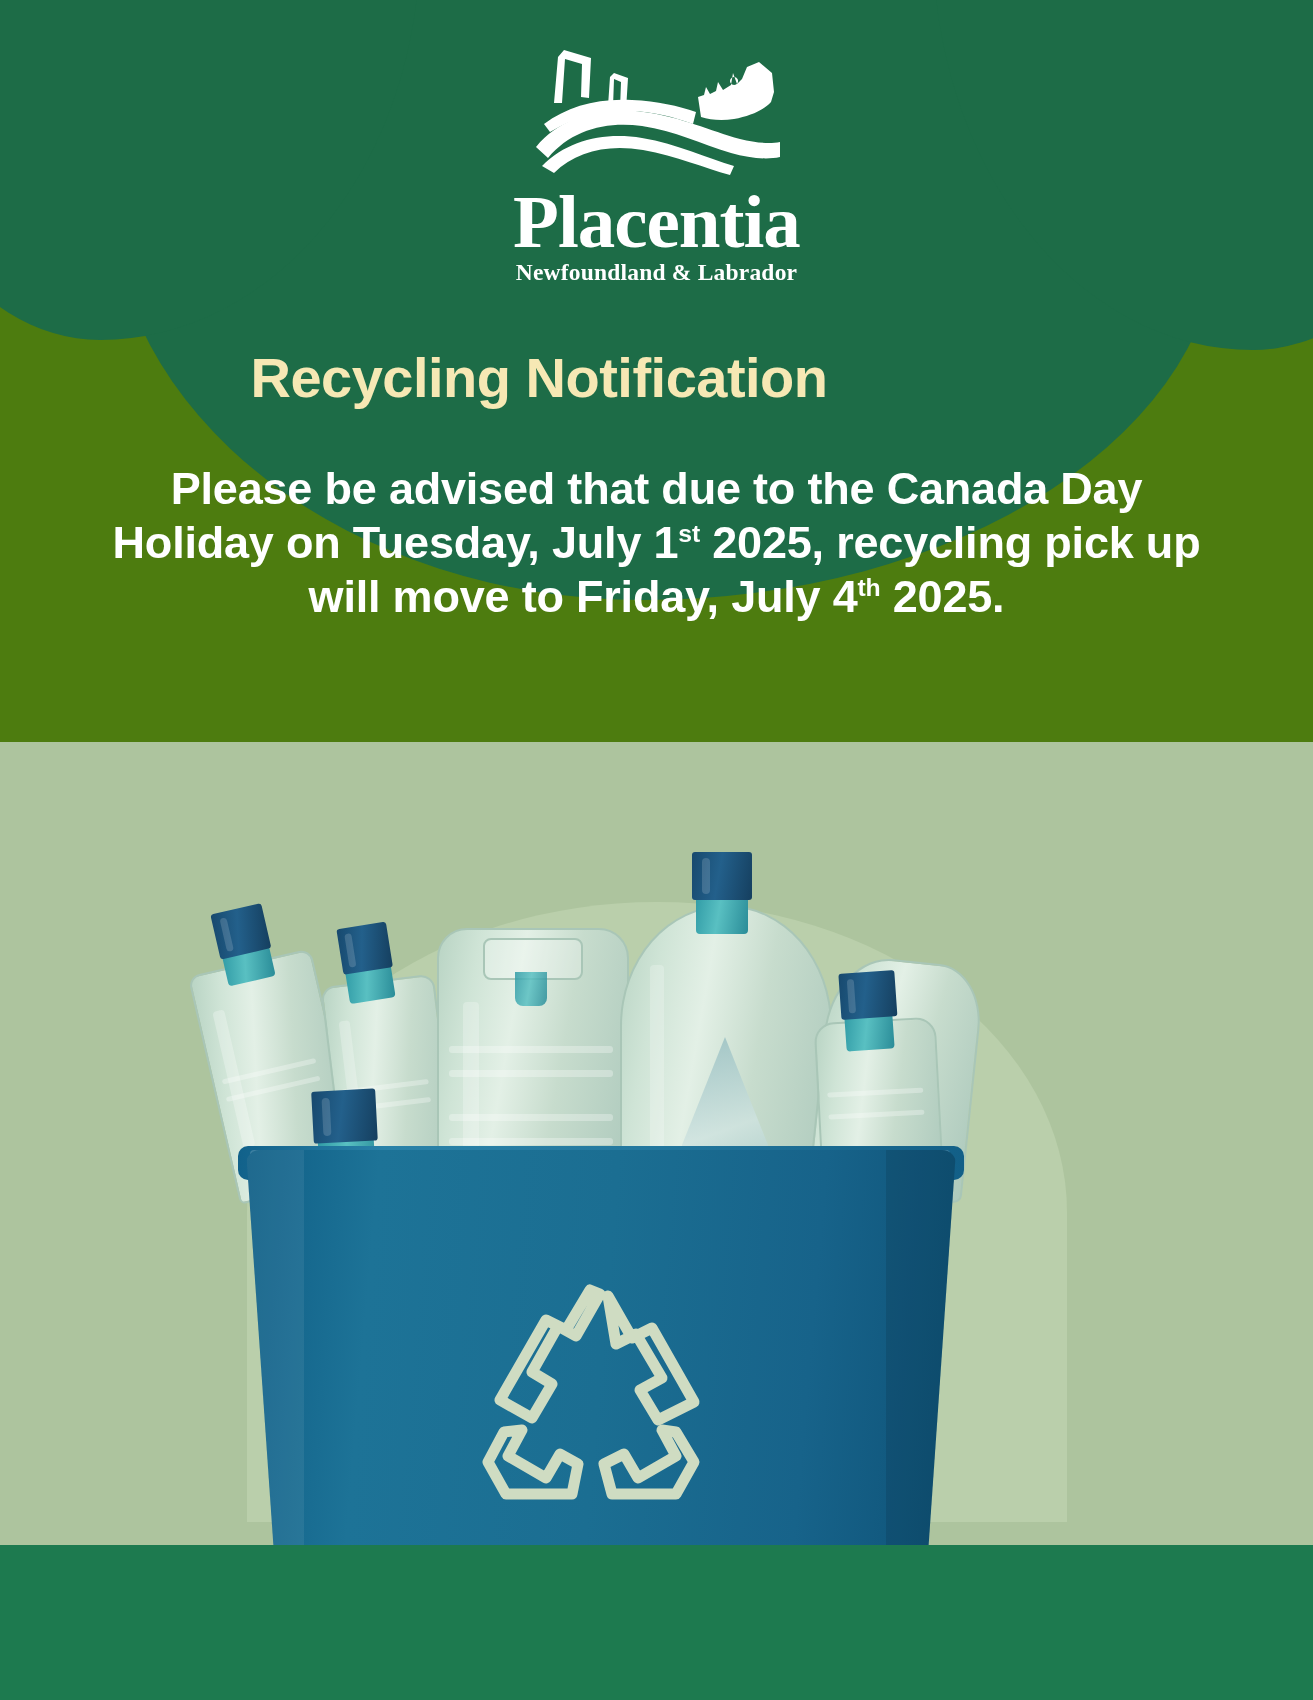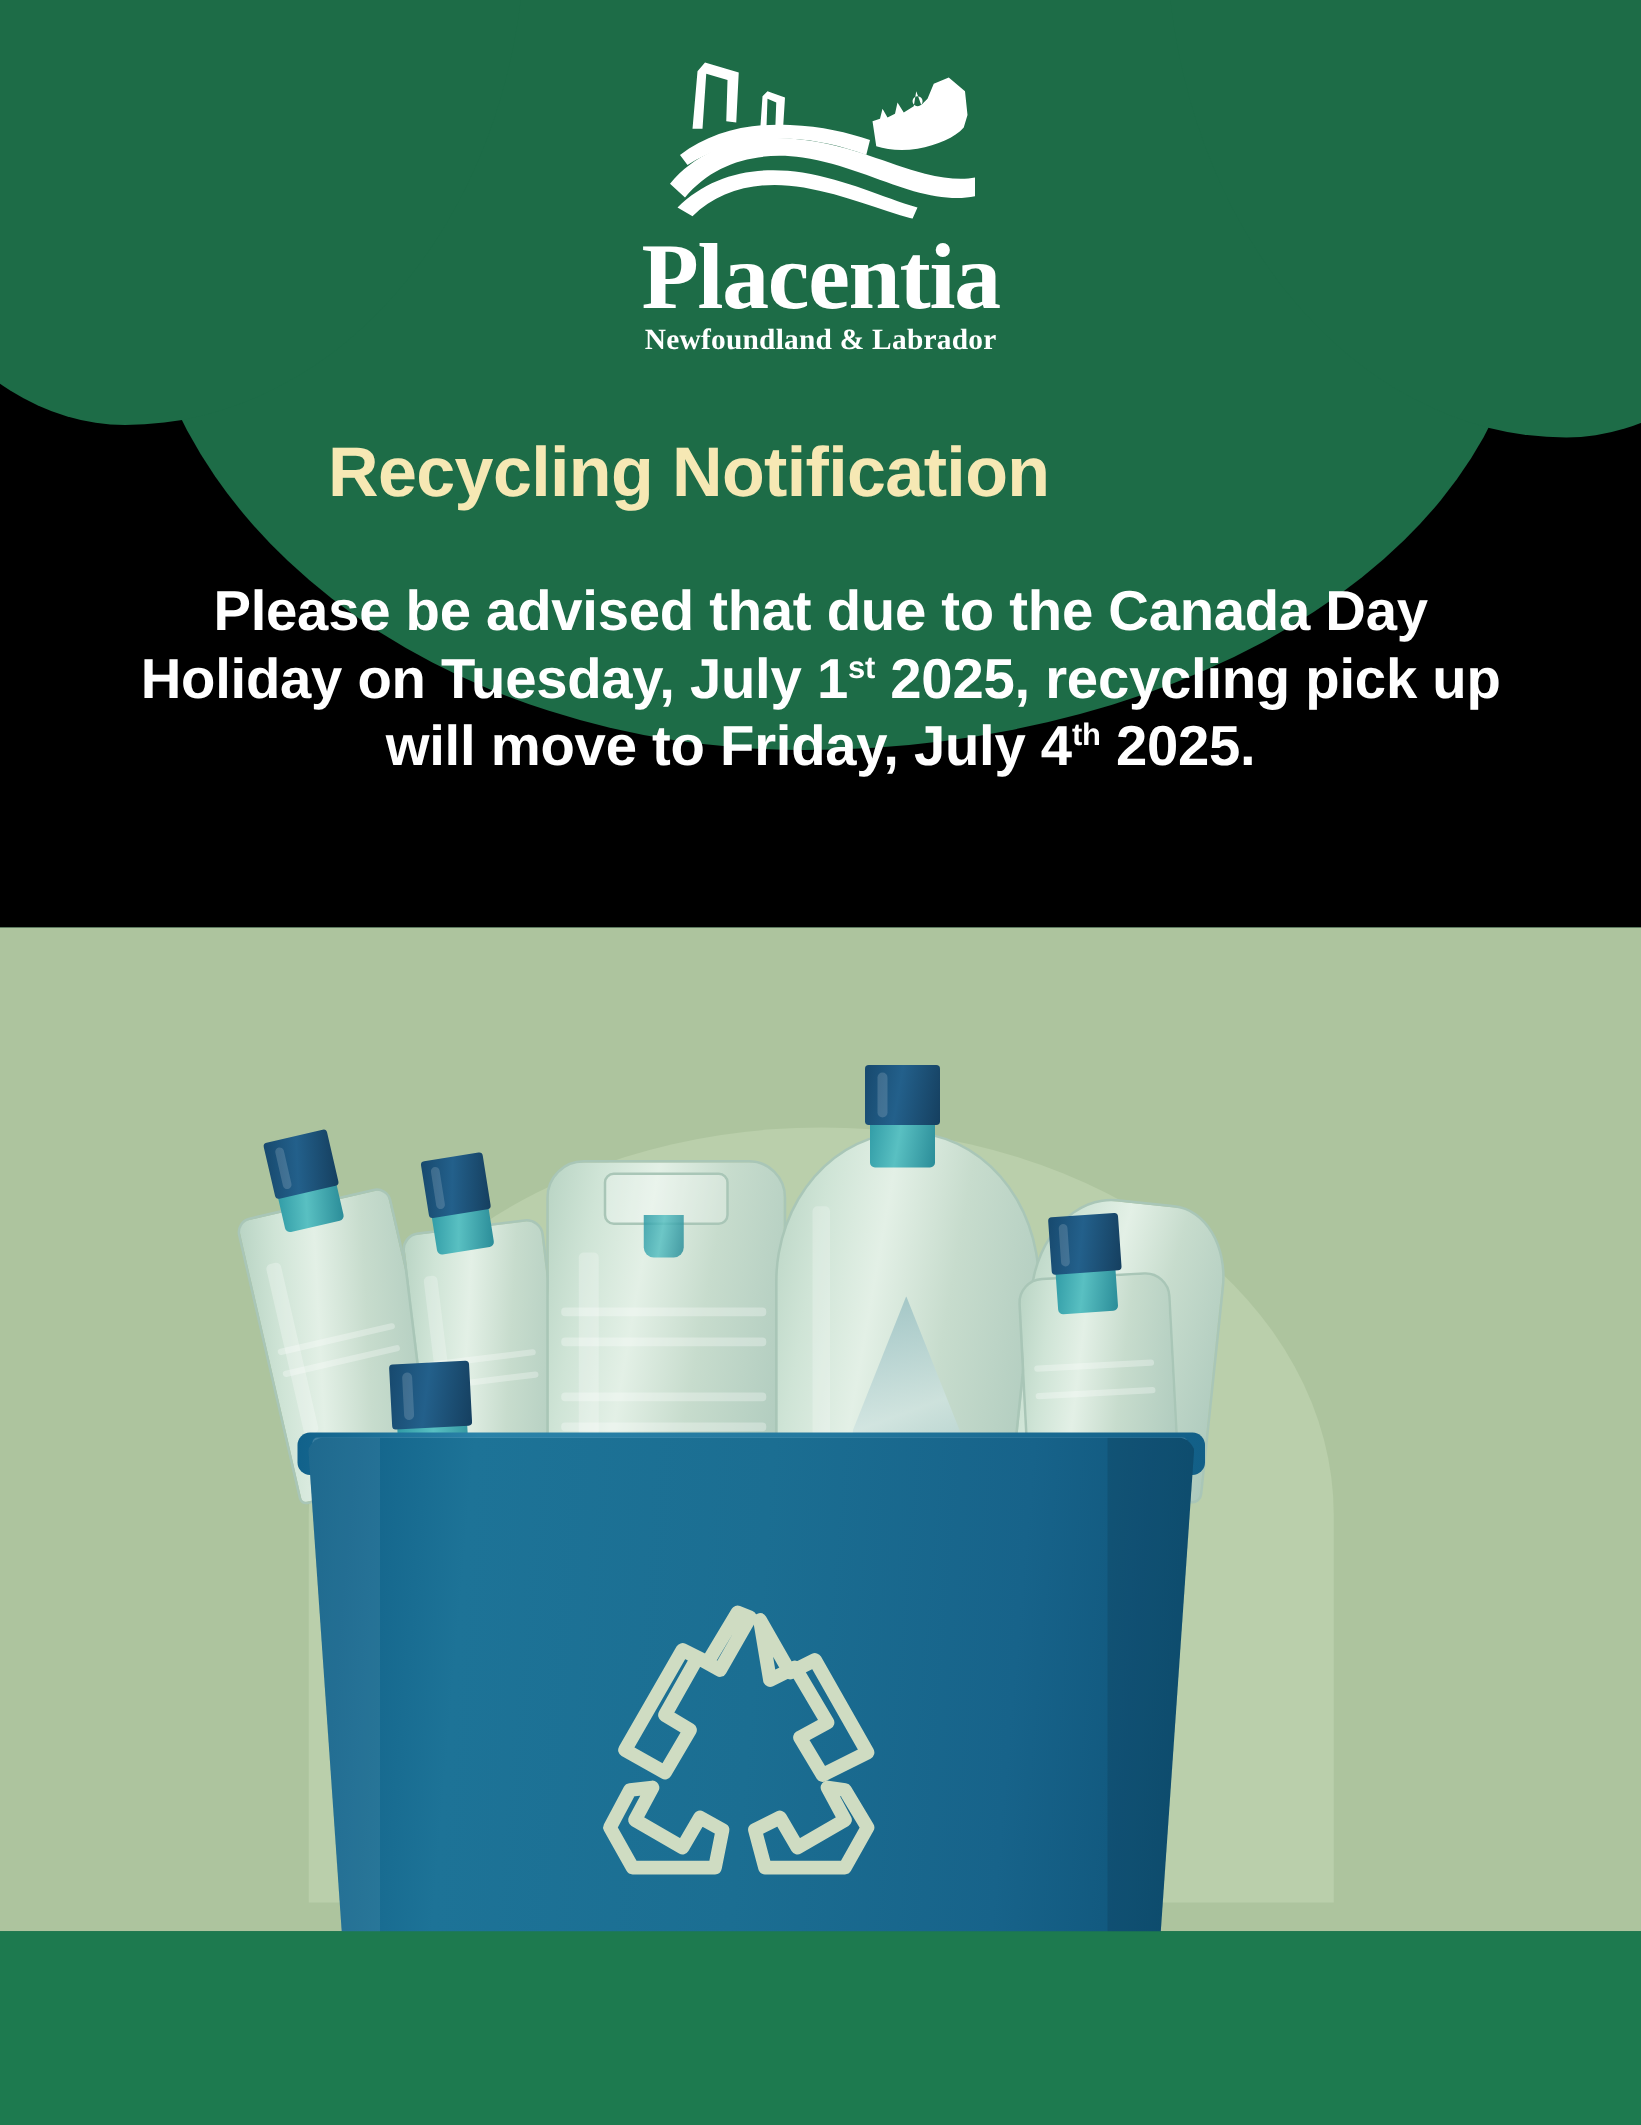--- a/index.html
+++ b/index.html
@@ -5,21 +5,21 @@
   html,body{margin:0;padding:0;}
   body{
     width:1313px;height:1700px;overflow:hidden;position:relative;
     font-family:"Liberation Sans",sans-serif;background:#1a6041;
   }
   .poster{position:absolute;inset:0;width:1313px;height:1700px;overflow:hidden;}
 
   
   .top-panel{
     position:absolute;left:0;top:0;width:1313px;height:742px;
-    background:#000000;overflow:hidden;
+    background:#4d7c0f;overflow:hidden;
   }
   .blob{
     position:absolute;background:#1d6c47;pointer-events:none;
   }
   .blob-a{
     left:120px;top:-300px;width:1090px;height:900px;
     border-radius:0 0 52% 48% / 0 0 42% 46%;
     transform:scaleX(1.02);
   }
   .blob-b{
@@ -41,21 +41,21 @@
     color:#ffffff;font-family:"Liberation Serif",serif;font-weight:700;
     font-size:75px;line-height:.92;letter-spacing:-1px;margin-top:12px;
   }
   .logo-sub{
     color:#ffffff;font-family:"Liberation Serif",serif;font-weight:700;
     font-size:23.5px;letter-spacing:.2px;margin-top:3px;text-align:right;
   }
 
   
   .headline{
-    position:absolute;left:12px;top:345px;width:1078px;text-align:center;
+    position:absolute;left:0;top:345px;width:1078px;text-align:center;
     color:#f6e8b4;font-size:56px;font-weight:700;letter-spacing:-.5px;
   }
 
   
   .body-copy{
     position:absolute;left:50%;transform:translateX(-50%);top:462px;
     width:1120px;text-align:center;color:#ffffff;
     font-size:45px;line-height:54px;font-weight:700;letter-spacing:-.2px;
   }
   .body-copy sup{font-size:.55em;vertical-align:super;line-height:0;}

